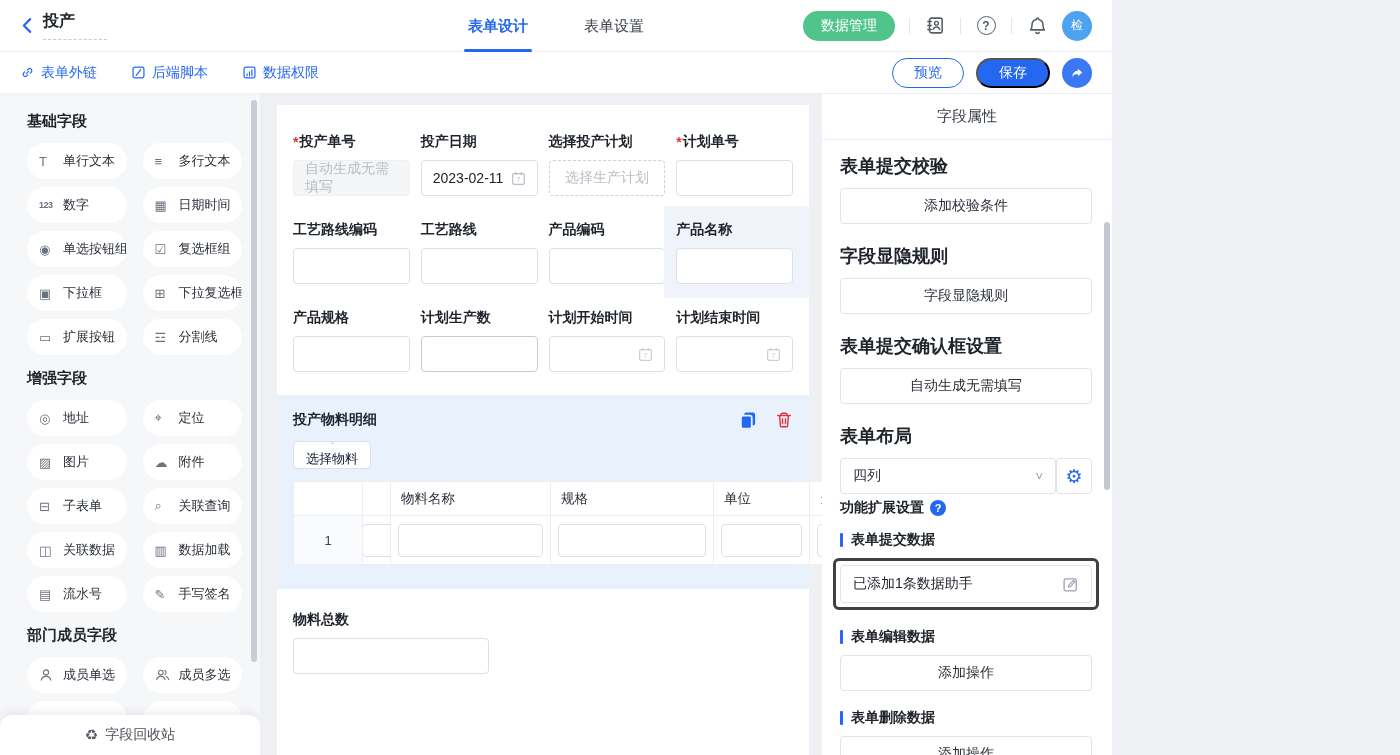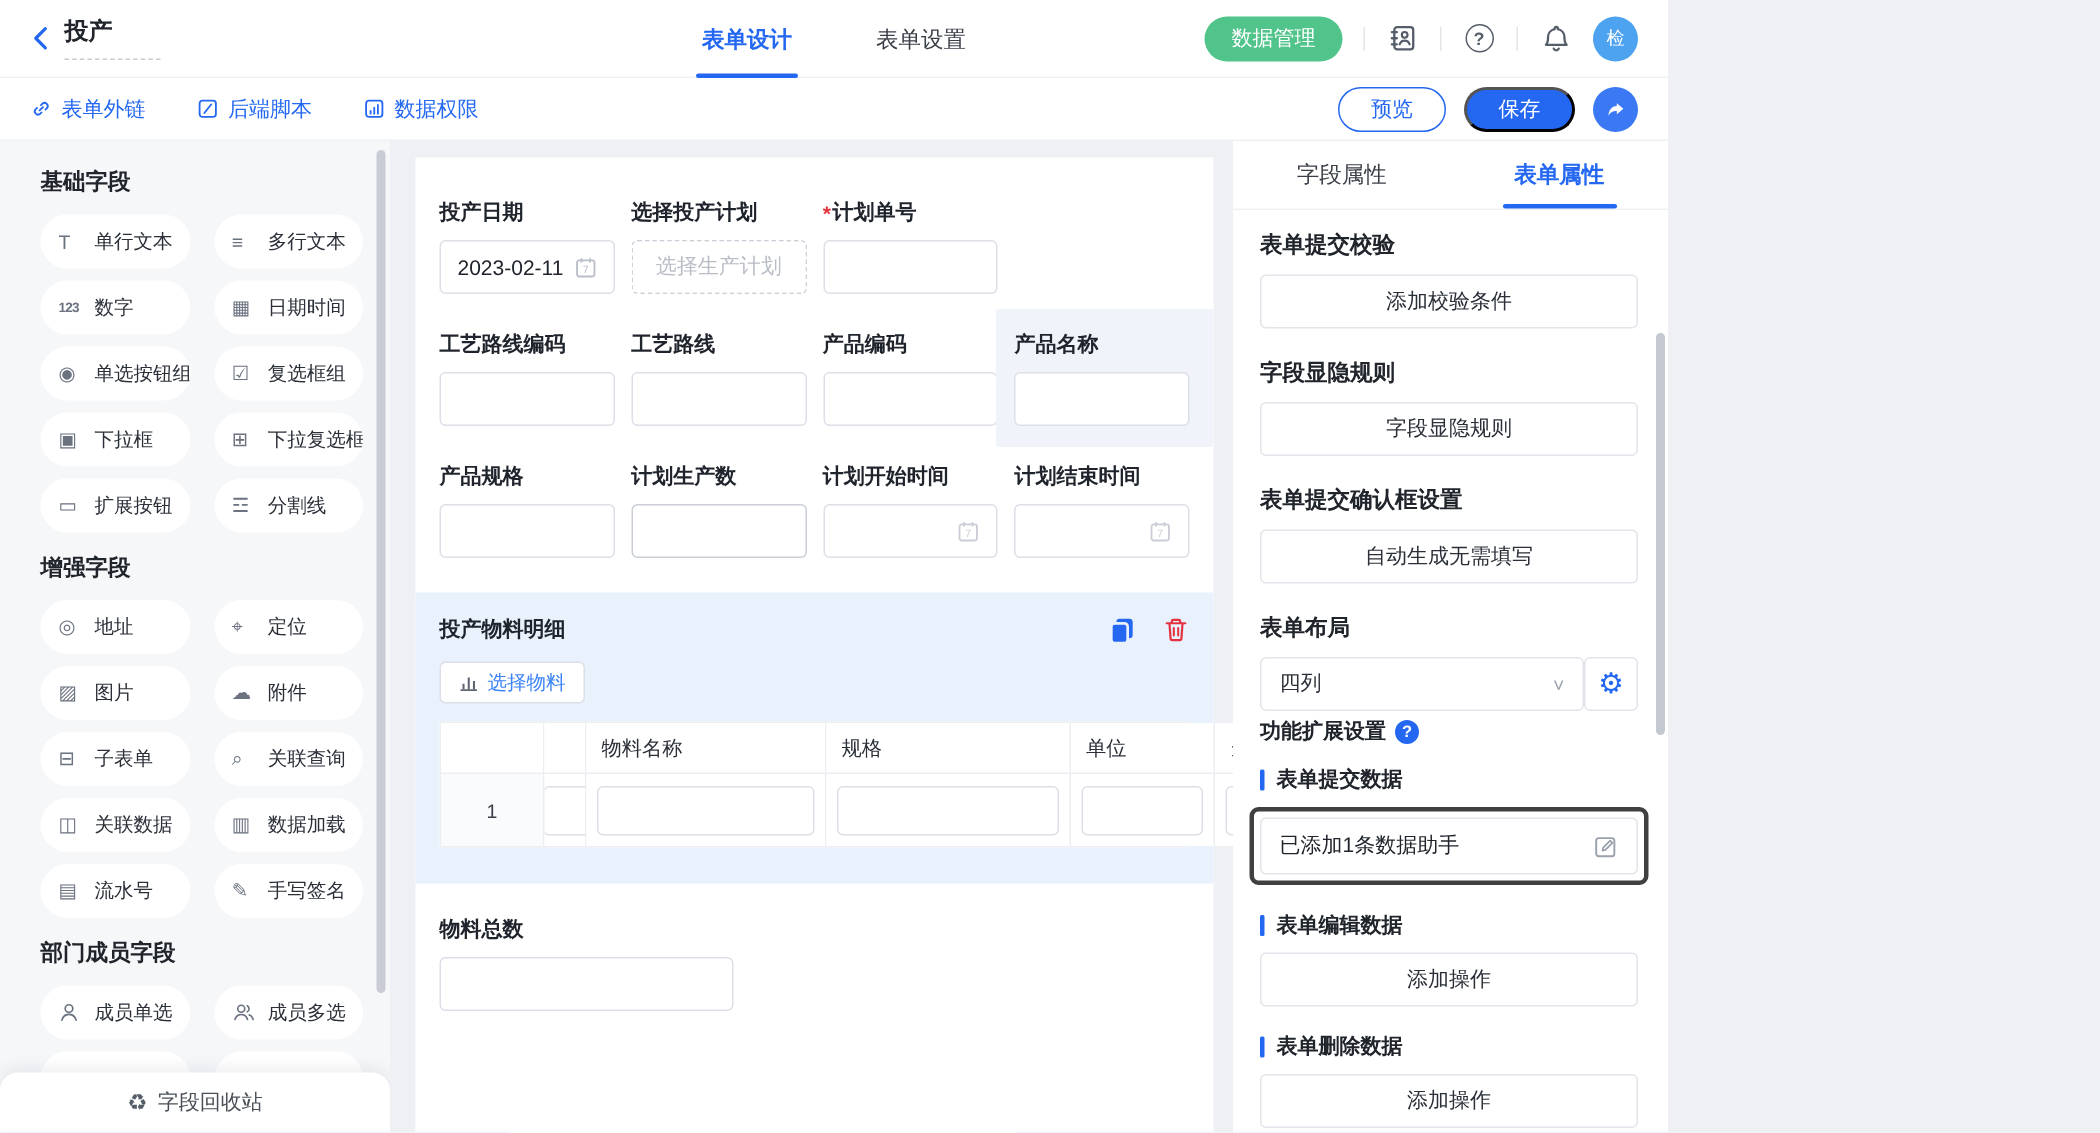--- a/index.html
+++ b/index.html
@@ -62,40 +62,40 @@
   .ctrl .cal { margin-left:auto; flex:0 0 auto; }
   .hl::before { content:""; position:absolute; top:-15px; bottom:-14px; left:-12px; right:-16px; background:#f0f3f9; border-radius:2px; }
   .hl .flabel, .hl .ctrl { position:relative; }
 
   
   .subform { margin:0 -16px 22px; background:#e9f1fd; padding:15px 16px 24px; }
   .sub-head { display:flex; align-items:center; }
   .sub-title { font-weight:700; font-size:14px; color:#1f242c; }
   .sub-icons { margin-left:auto; display:flex; align-items:center; gap:17px; }
   .sub-icons svg { cursor:pointer; display:block; }
-  .btn-select { margin-top:11px; height:28px; background:#fff; border:1px solid #dcdfe6; border-radius:4px; display:inline-flex; align-items:center; gap:6px; padding:0 12px; font-size:13px; color:#3b82f6; cursor:pointer; }
+  .btn-select { margin-top:11px; height:28px; background:#fff; border:1px solid #dcdfe6; border-radius:4px; display:inline-flex; align-items:center; gap:6px; padding:0 12px; font-size:13px; color:#0f172a; cursor:pointer;flex-direction:column; }
   .mtable { margin-top:12px; background:#fff; border:1px solid #eceef2; }
   .trow { display:grid; grid-template-columns:69px 28px 160px 163px 96px 91px 111px 1fr; }
   .th { height:34px; display:flex; align-items:center; padding:0 10px; font-size:13.5px; color:#2a2f38; border-bottom:1px solid #eceef2; border-right:1px solid #eceef2; background:#fff; }
   .th:last-child { border-right:none; }
   .td { height:48px; display:flex; align-items:center; border-right:1px solid #eceef2; padding:0 7px; overflow:hidden; background:#fff; }
   .td:last-child { border-right:none; }
   .td.idx { justify-content:center; background:#fafbfc; color:#3a3f47; font-size:13px; padding:0; }
   .cell-input { height:33px; width:100%; border:1px solid #dcdfe6; border-radius:4px; background:#fff; cursor:text; }
   .cell-input.clip { width:40px; flex:0 0 40px; border-radius:4px 0 0 4px; margin-left:-4px; }
   .mini-field { width:196px; }
 
   
   .rpanel { width:290px; background:#fff; flex:0 0 auto; position:relative; overflow:hidden; }
   .rtabs { height:46px; display:flex; border-bottom:1px solid #f0f1f4; }
   .rtab { flex:1; display:flex; align-items:center; justify-content:center; font-size:15px; color:#3a3f47; cursor:pointer; position:relative; }
   .rtab.active { color:#2468f2; font-weight:600; }
   .rtab.active::after { content:""; position:absolute; bottom:0; left:50%; transform:translateX(-50%); width:76px; height:3px; background:#2468f2; border-radius:2px; }
   .rbody { padding:5px 20px 0 18px; }
-  .plabel { font-weight:700; font-size:15px; color:#20242b; margin:9px 0 10px; }
+  .plabel { font-weight:700; font-size:18px; color:#20242b; margin:9px 0 10px; }
   .pbtn { height:36px; width:100%; border:1px solid #e1e4e9; border-radius:4px; background:#fff; display:flex; align-items:center; justify-content:center; font-size:14px; color:#2a2f38; cursor:pointer; margin-bottom:20px; }
   .layout-row { display:flex; margin-bottom:5px; }
   .pselect { flex:1; height:36px; border:1px solid #e1e4e9; border-radius:4px; display:flex; align-items:center; padding:0 12px; font-size:14px; color:#2a2f38; cursor:pointer; }
   .pselect .chev { margin-left:auto; color:#9aa1ad; font-size:13px; }
   .gear-btn { width:36px; height:36px; border:1px solid #e1e4e9; border-radius:4px; display:flex; align-items:center; justify-content:center; color:#2468f2; font-size:19px; cursor:pointer; }
   .ext-title { font-weight:700; font-size:14px; display:flex; align-items:center; gap:6px; margin:4px 0 14px; }
   .qbadge { width:16px; height:16px; border-radius:50%; background:#2468f2; color:#fff; font-size:11px; display:flex; align-items:center; justify-content:center; font-weight:700; cursor:pointer; }
   .group-label { display:flex; align-items:center; gap:8px; font-weight:700; font-size:14px; margin:0 0 9px; }
   .group-label::before { content:""; width:3px; height:14px; background:#2468f2; border-radius:1px; }
   .red-ring { border:3px solid #404040; border-radius:6px; padding:4px; margin:0 -7px 10px; }
@@ -311,20 +311,27 @@
         <span>字段回收站</span>
       </div>
     </div>
 
     <div class="canvas">
       <div class="form-panel">
 
         <div class="frow">
           <div class="field">
             <div class="flabel">
+                <span class="req"></span>
+                <span>投产单号</span>
+              </div>
+            <div class="ctrl disabled">自动生成无需填写</div>
+          </div>
+          <div class="field">
+            <div class="flabel">
                 <span>投产日期</span>
               </div>
             <div class="ctrl">
               <span>2023-02-11</span>
               <svg class="cal" viewBox="0 0 16 16" width="15" height="15">
                   <rect x="1.8" y="2.8" width="12.4" height="11.4" rx="1.5" fill="none" stroke="#b9bec8" stroke-width="1.3"></rect>
                   <path d="M5 1.2v3M11 1.2v3" stroke="#b9bec8" stroke-width="1.3"></path>
                   <text x="8" y="11.6" font-size="7.5" text-anchor="middle" fill="#b9bec8">7</text>
                 </svg>
             </div>
@@ -477,21 +484,20 @@
             </div>
           <div class="ctrl"></div>
         </div>
 
       </div>
     </div>
 
     <div class="rpanel">
       <div class="rtabs">
         <div class="rtab">字段属性</div>
-        <div class="rtab active">表单属性</div>
       </div>
       <div class="rbody">
         <div class="plabel">表单提交校验</div>
         <button class="pbtn">添加校验条件</button>
 
         <div class="plabel">字段显隐规则</div>
         <button class="pbtn">字段显隐规则</button>
 
         <div class="plabel">表单提交确认框设置</div>
         <button class="pbtn">自动生成无需填写</button>

